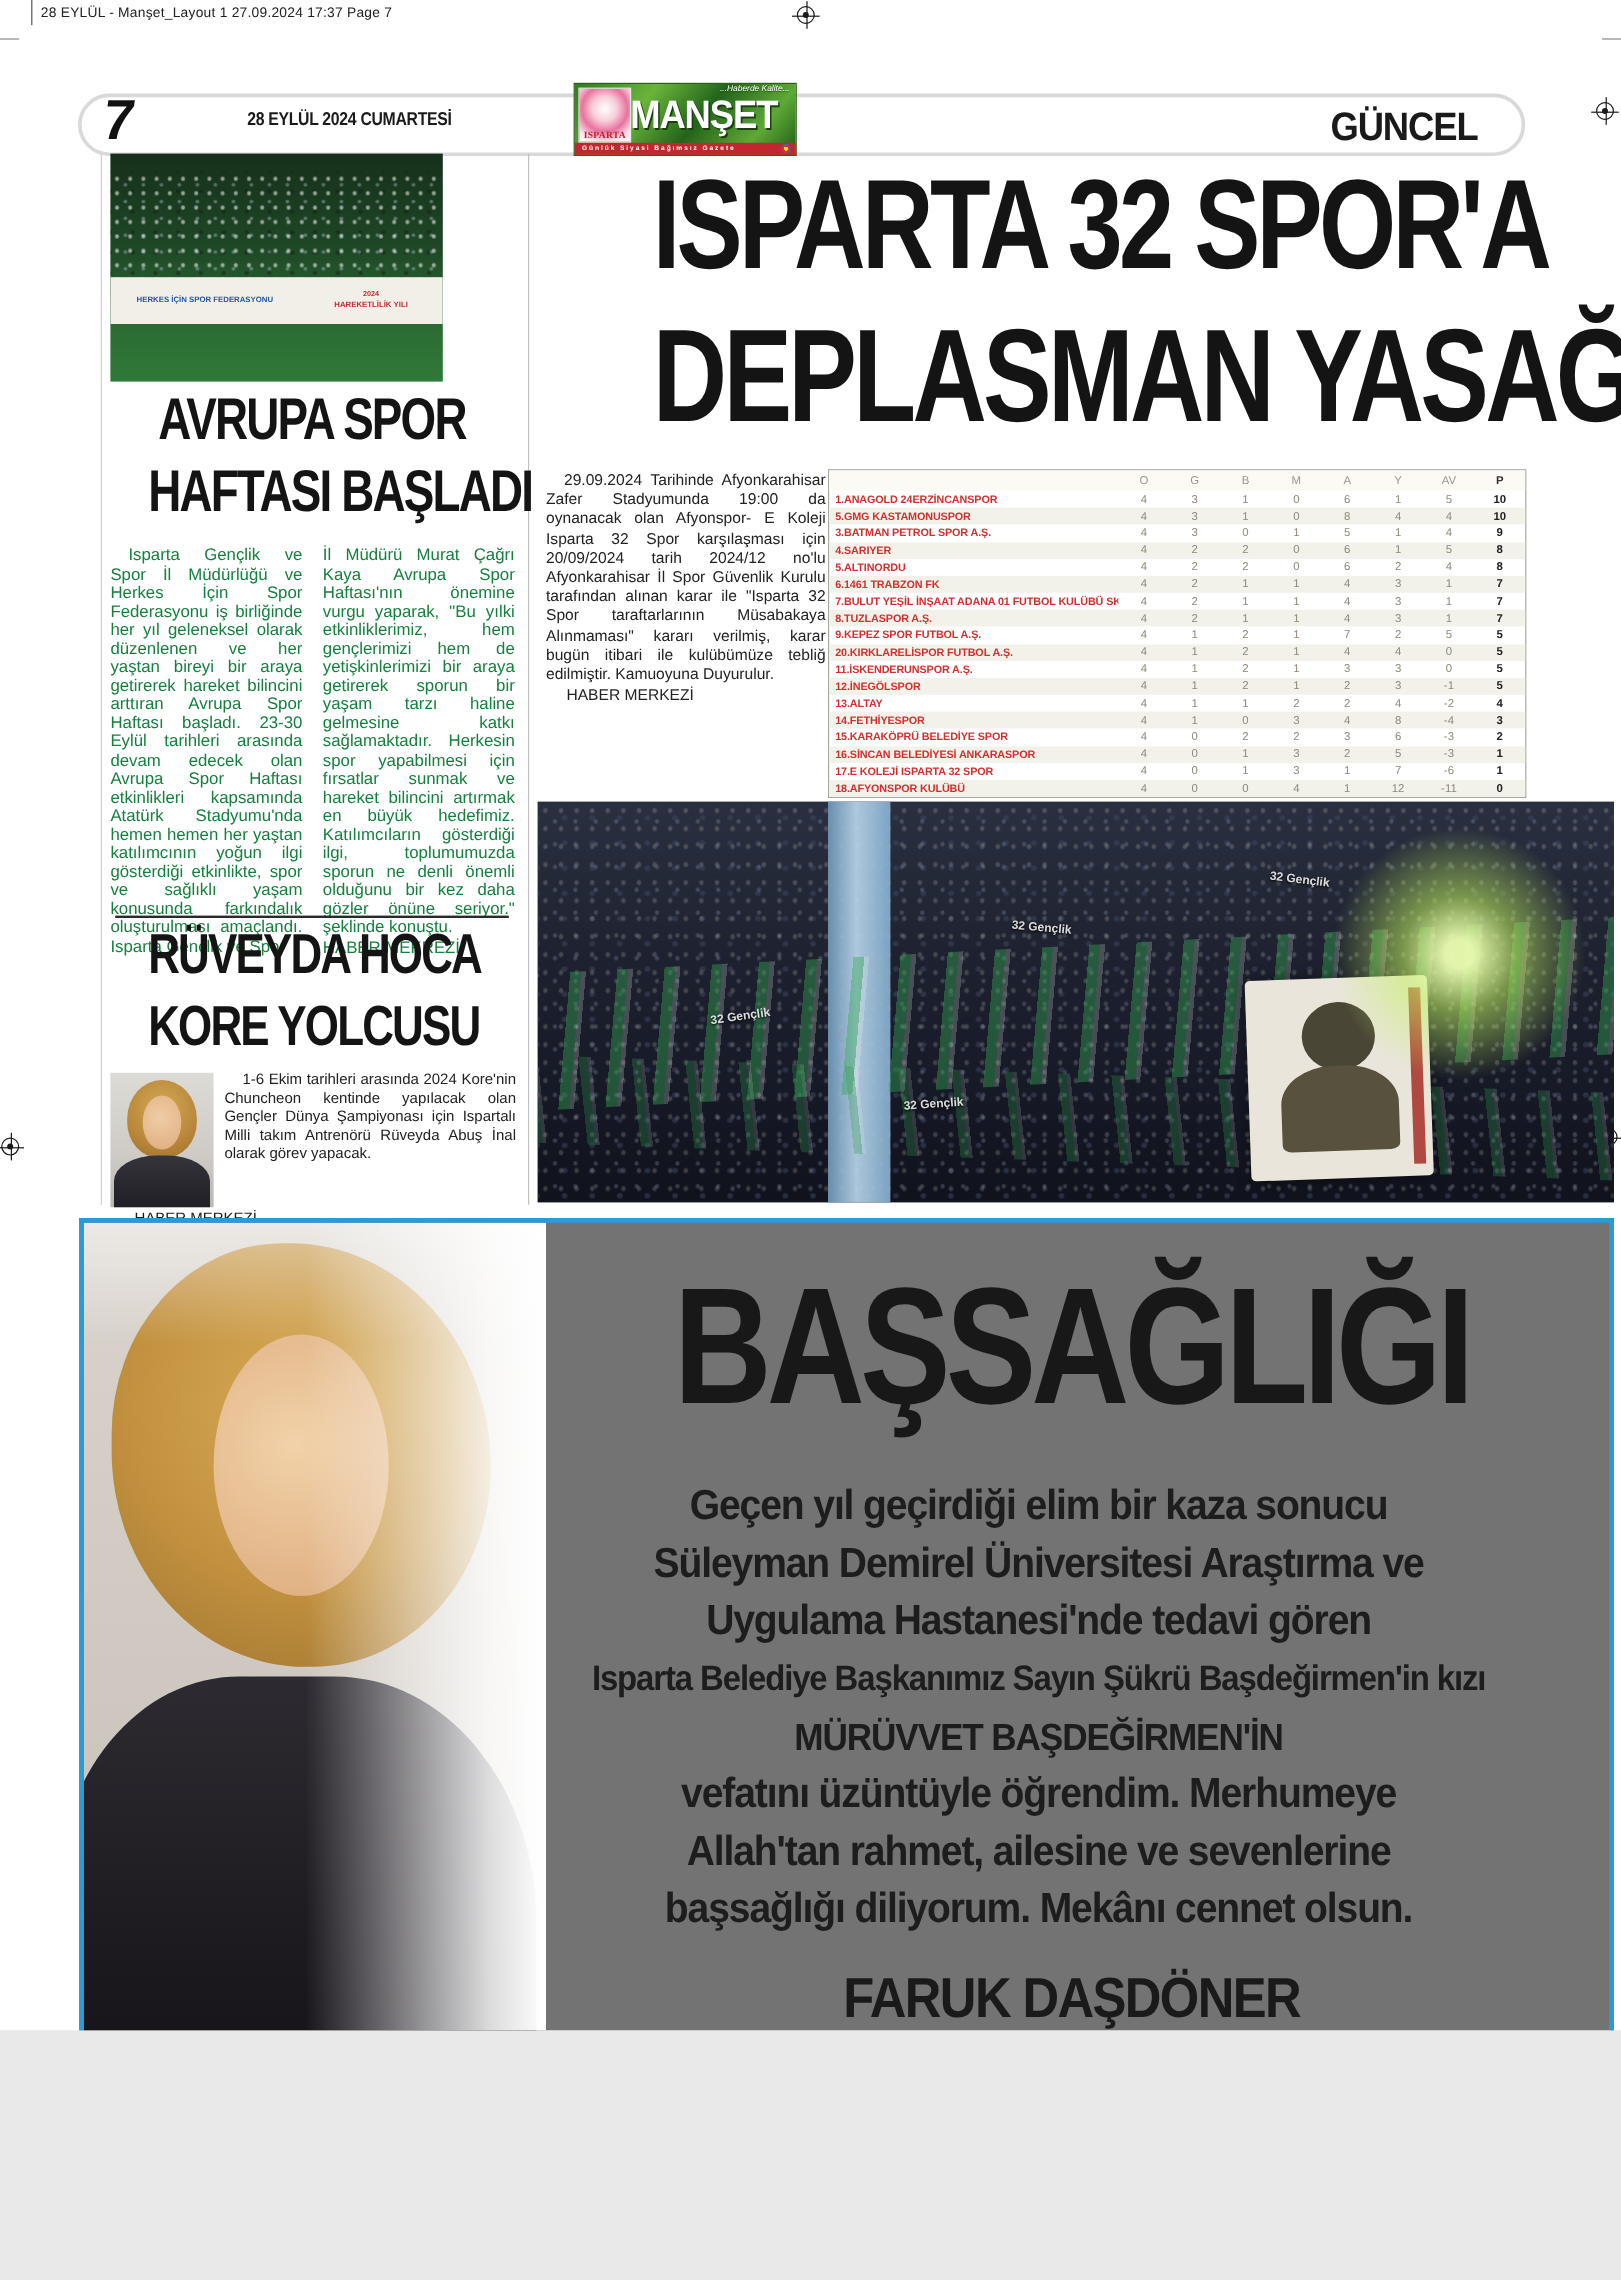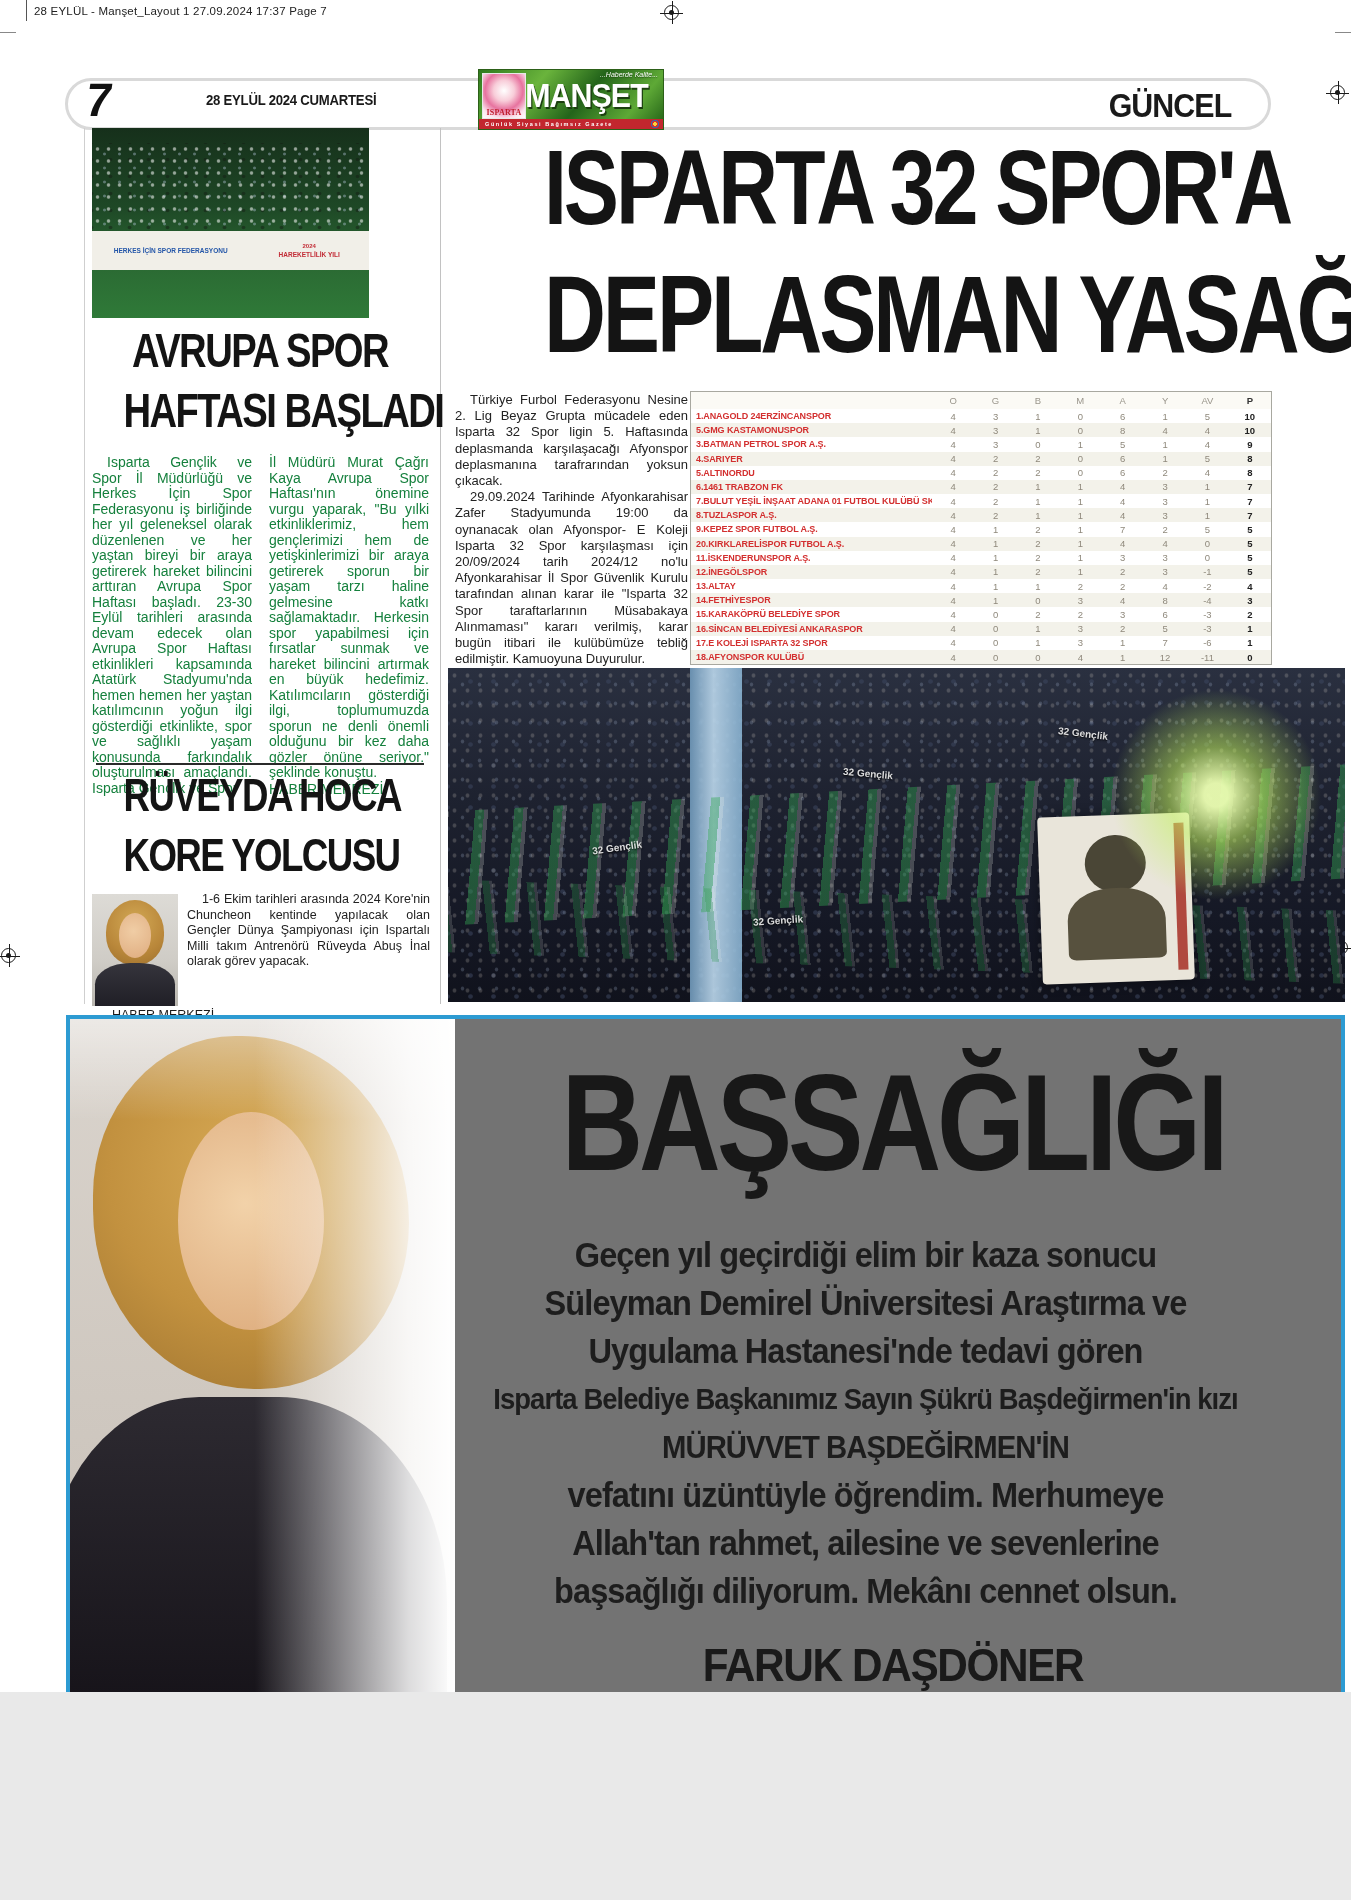--- a/index.html
+++ b/index.html
@@ -238,21 +238,20 @@
       <div class="ruv-face"></div>
       <div class="ruv-body"></div>
     </div>
     <div class="ruv-text indent">1-6 Ekim tarihleri arasında 2024 Kore'nin Chuncheon kentinde yapılacak olan Gençler Dünya Şampiyonası için Ispartalı Milli takım Antrenörü Rüveyda Abuş İnal olarak görev yapacak.</div>
     <div class="ruv-byline">HABER MERKEZİ</div>
   </div>
 
   <div class="abs head cond h-main1">ISPARTA 32 SPOR'A</div>
   <div class="abs head cond h-main2">DEPLASMAN YASAĞI</div>
   <div class="abs main-body">
-    <p>Türkiye Furbol Federasyonu Nesine 2. Lig Beyaz Grupta mücadele eden Isparta 32 Spor ligin 5. Haftasında deplasmanda karşılaşacağı Afyonspor deplasmanına tarafrarından yoksun çıkacak.</p>
     <p>29.09.2024 Tarihinde Afyonkarahisar Zafer Stadyumunda 19:00 da oynanacak olan Afyonspor- E Koleji Isparta 32 Spor karşılaşması için 20/09/2024 tarih 2024/12 no'lu Afyonkarahisar İl Spor Güvenlik Kurulu tarafından alınan karar ile "Isparta 32 Spor taraftarlarının Müsabakaya Alınmaması" kararı verilmiş, karar bugün itibari ile kulübümüze tebliğ edilmiştir. Kamuoyuna Duyurulur.</p>
     <div class="main-byline">HABER MERKEZİ</div>
   </div>
 
   <div class="abs ltable">
     <div class="thead">
       <span class="tname"></span>
     <span class="tcell">O</span>
         <span class="tcell">G</span>
         <span class="tcell">B</span>

